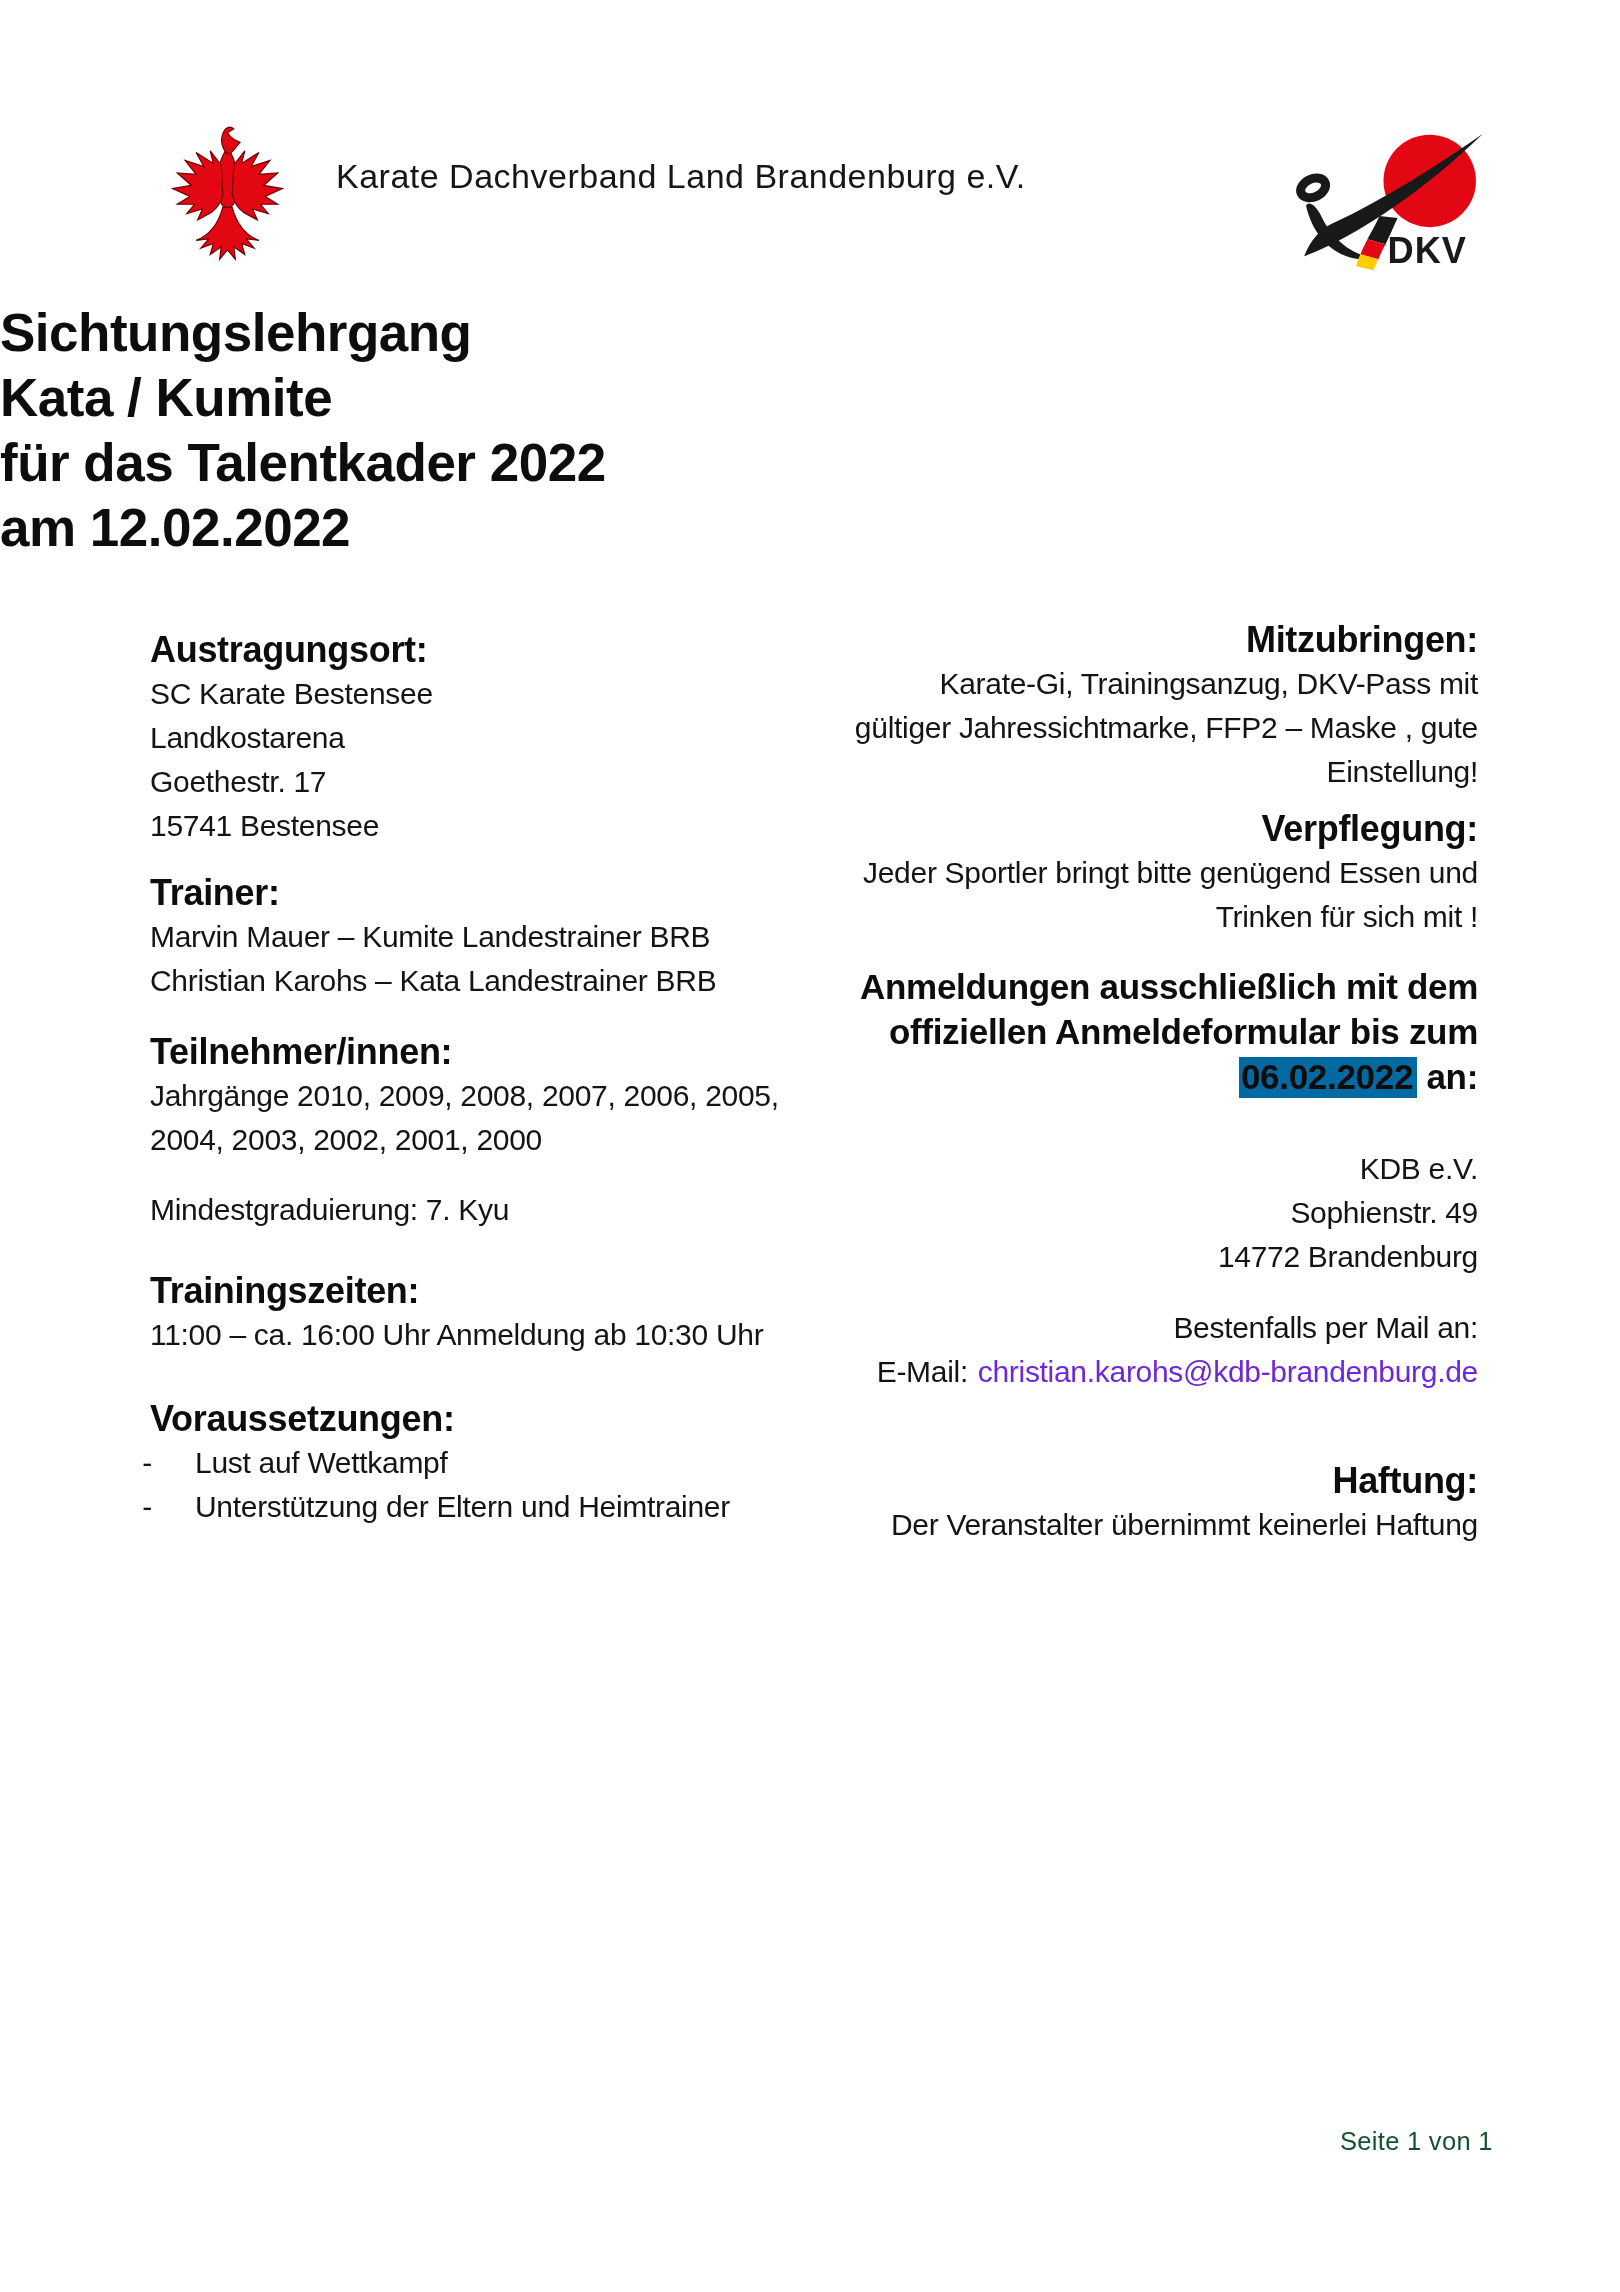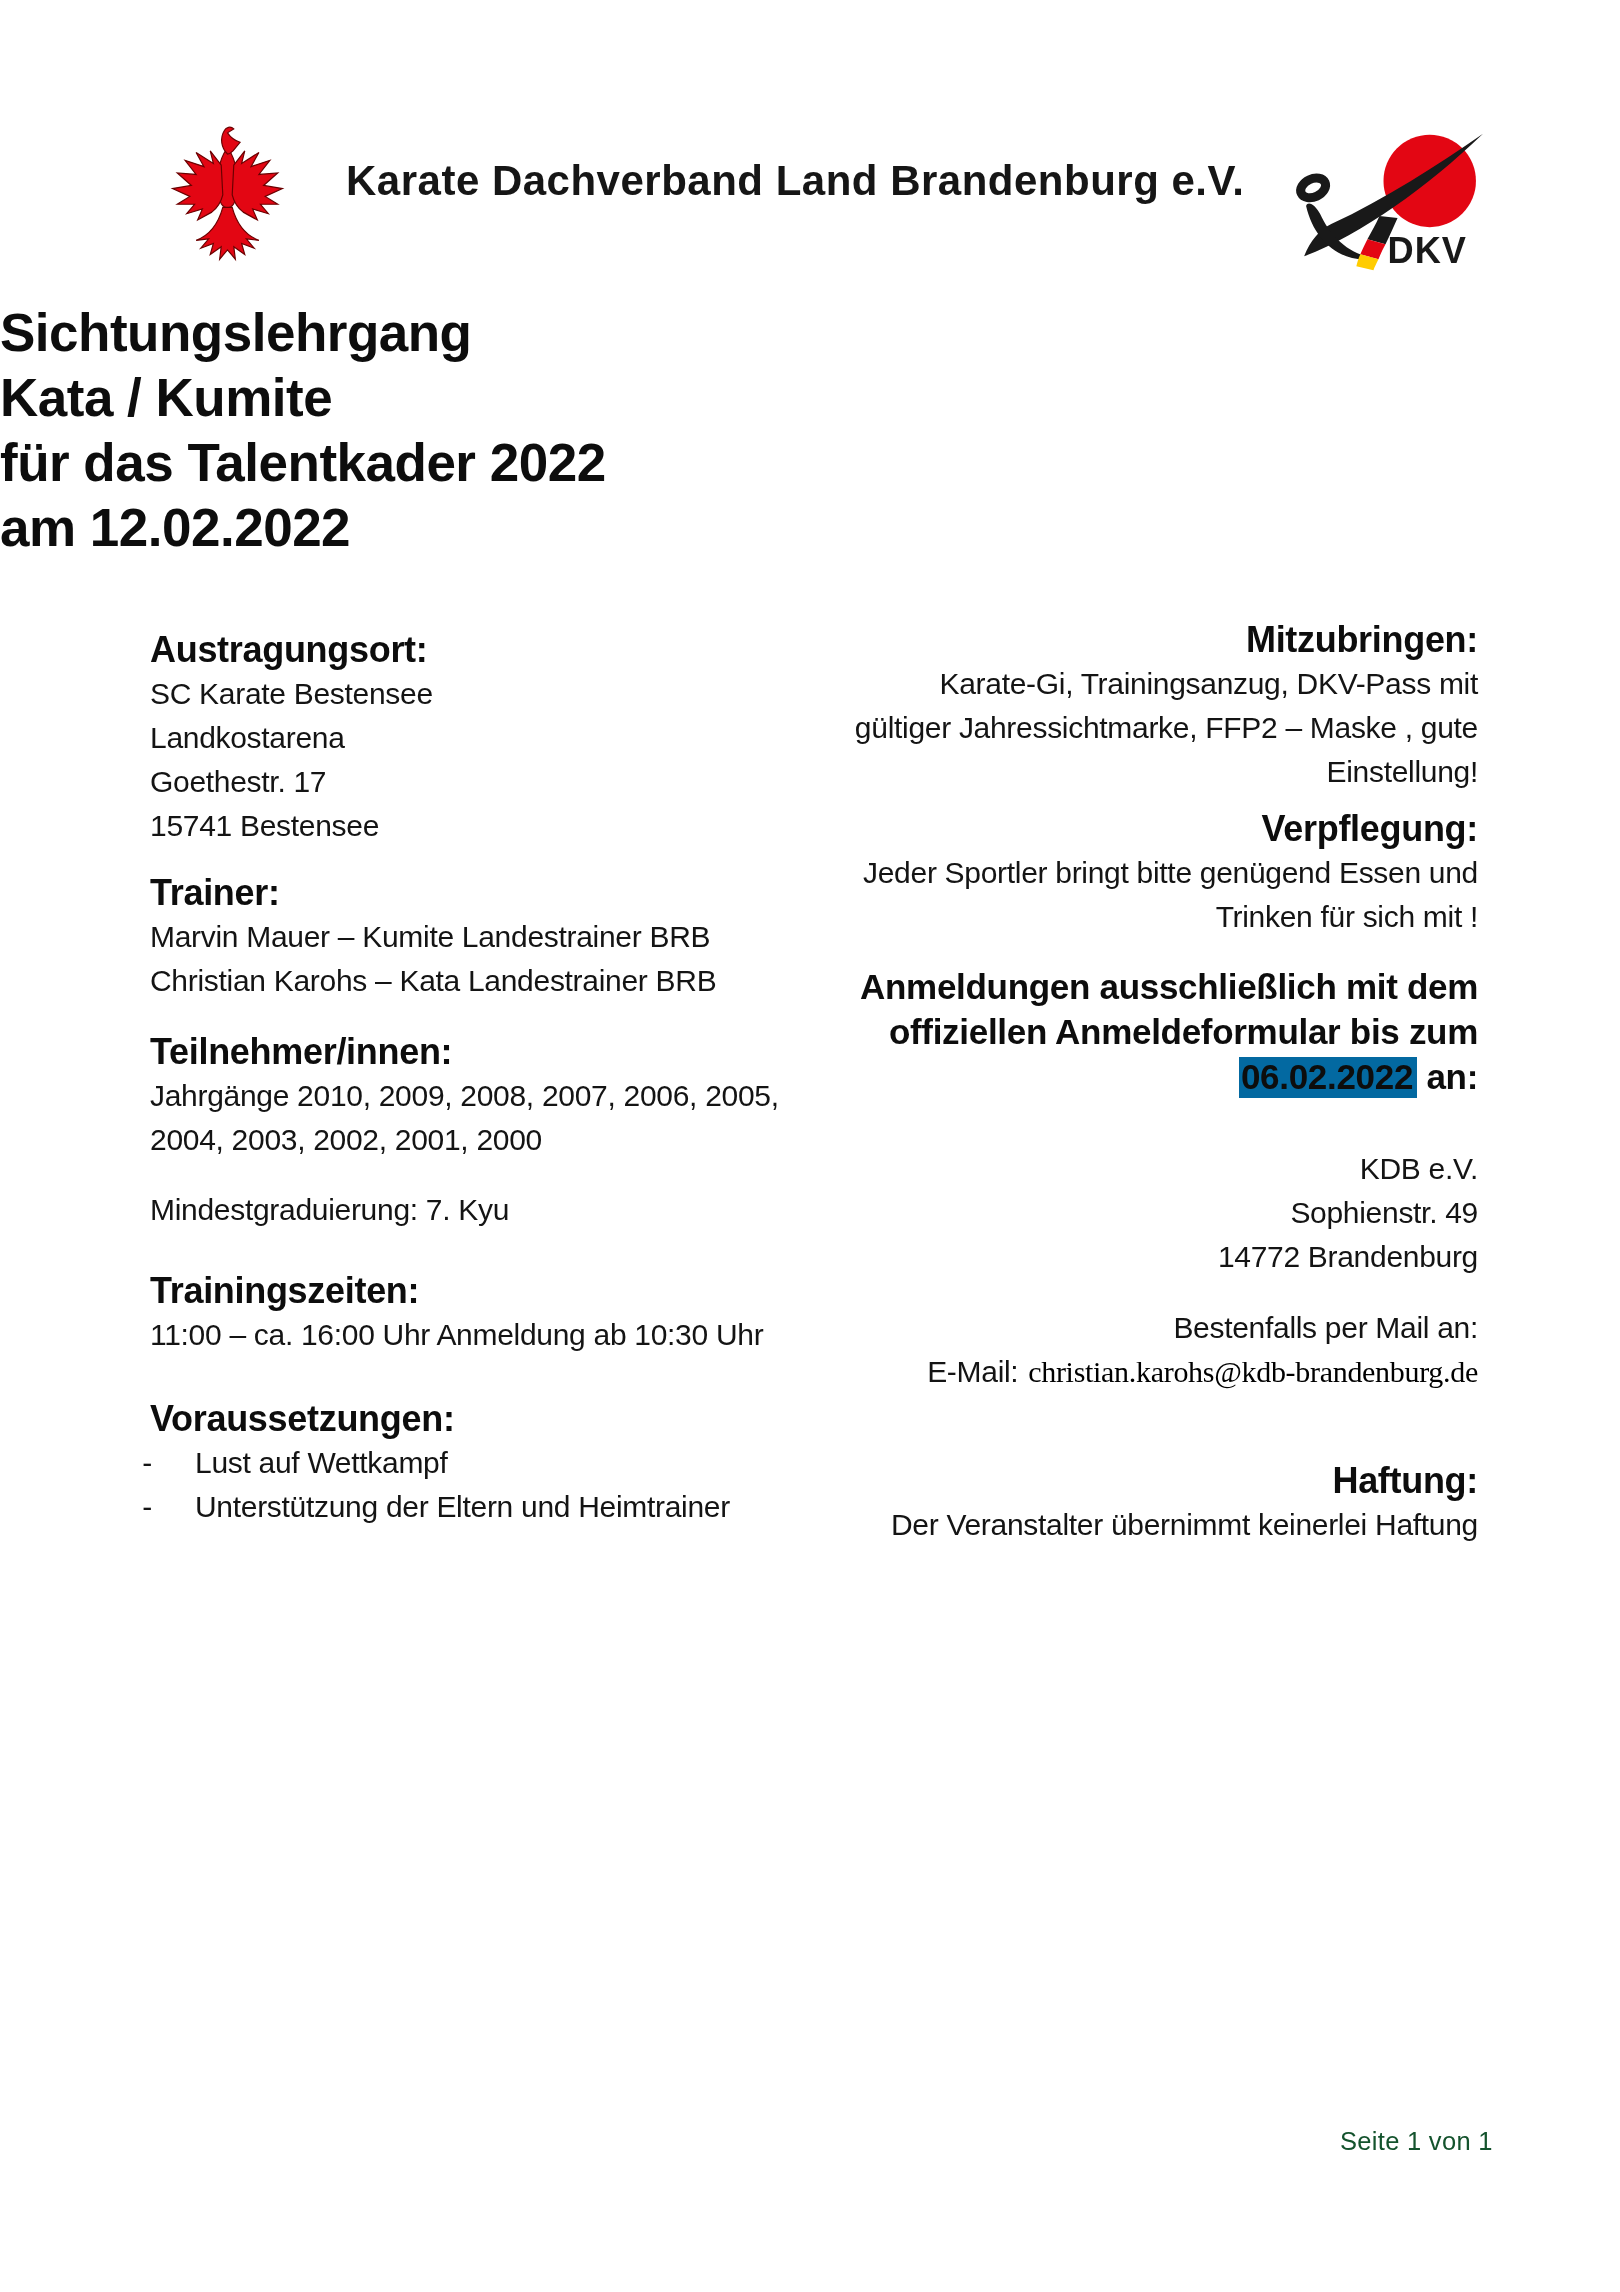--- a/index.html
+++ b/index.html
@@ -8,22 +8,22 @@
     width:1620px;
     height:2293px;
     background:#ffffff;
     font-family:"Liberation Sans", sans-serif;
     color:#111111;
     overflow:hidden;
   }
   
   .eagle-logo{position:absolute;left:149px;top:110px;width:157px;height:176px;}
   .brand{
-    position:absolute;left:346px;top:157px;
-    font-size:42px;font-weight:bold;letter-spacing:0.5px;
+    position:absolute;left:336px;top:157px;
+    font-size:34px;font-weight:normal;letter-spacing:0.5px;
     color:#161616;white-space:nowrap;
   }
   .dkv-logo{position:absolute;left:1286px;top:125px;width:201px;height:152px;}
   
   .title{
     position:absolute;left:0;right:0;top:300px;
     text-align:left;font-size:53px;font-weight:bold;line-height:65px;
     letter-spacing:-0.5px;color:#0d0d0d;
   }
   
@@ -37,21 +37,21 @@
   .t{
     font-size:30px;line-height:44px;letter-spacing:-0.3px;color:#141414;
   }
   .tb{ 
     font-size:35px;font-weight:bold;line-height:45px;letter-spacing:-0.3px;color:#0d0d0d;
   }
   .bullet{position:relative;padding-left:45px;}
   .bullet .dash{position:absolute;left:-7.8px;top:0;}
   .hl{background:#0369a1;padding:0 3.9px 2px 2px;}
   .mail-label{margin-right:9.8px;}
-  a.mail-link{color:#000000;text-decoration:none;cursor:pointer;font-family:Liberation Serif, serif;}
+  a.mail-link{color:#6d28d9;text-decoration:none;cursor:pointer;}
   
   .footer{
     position:absolute;left:1340px;top:2127px;
     font-size:25.5px;letter-spacing:0.3px;color:#14532d;
   }
 </style>
 </head>
 <body>
 
 <div id="page">

